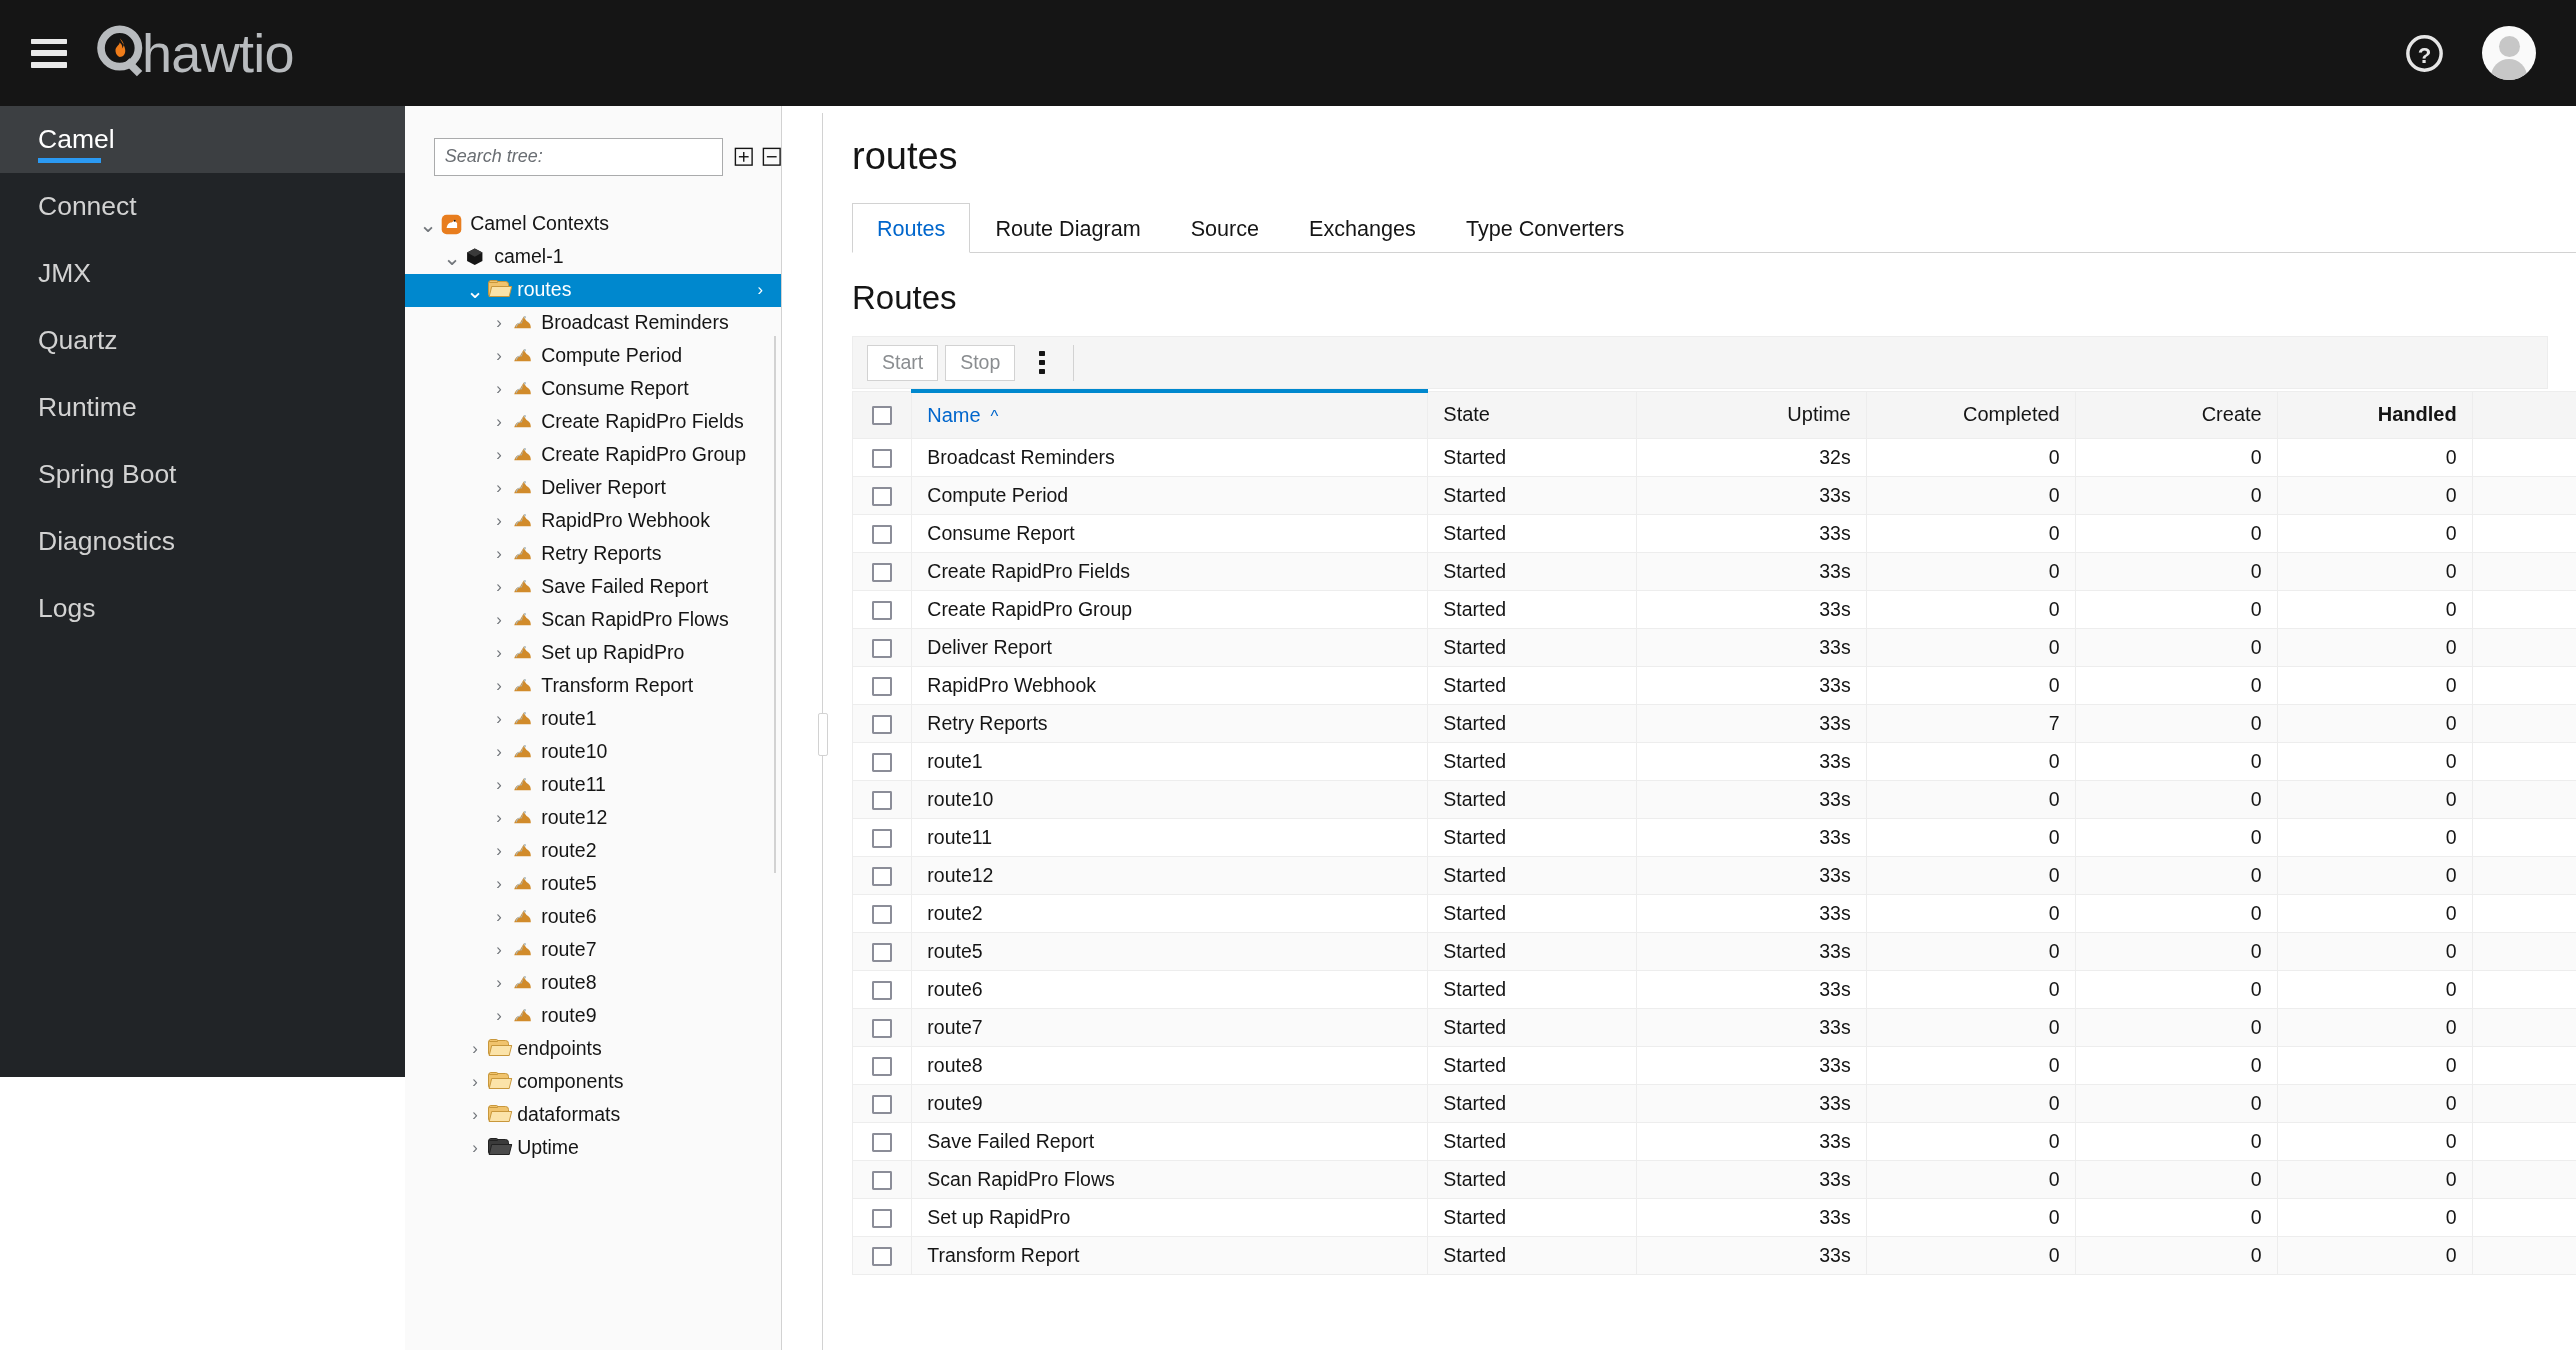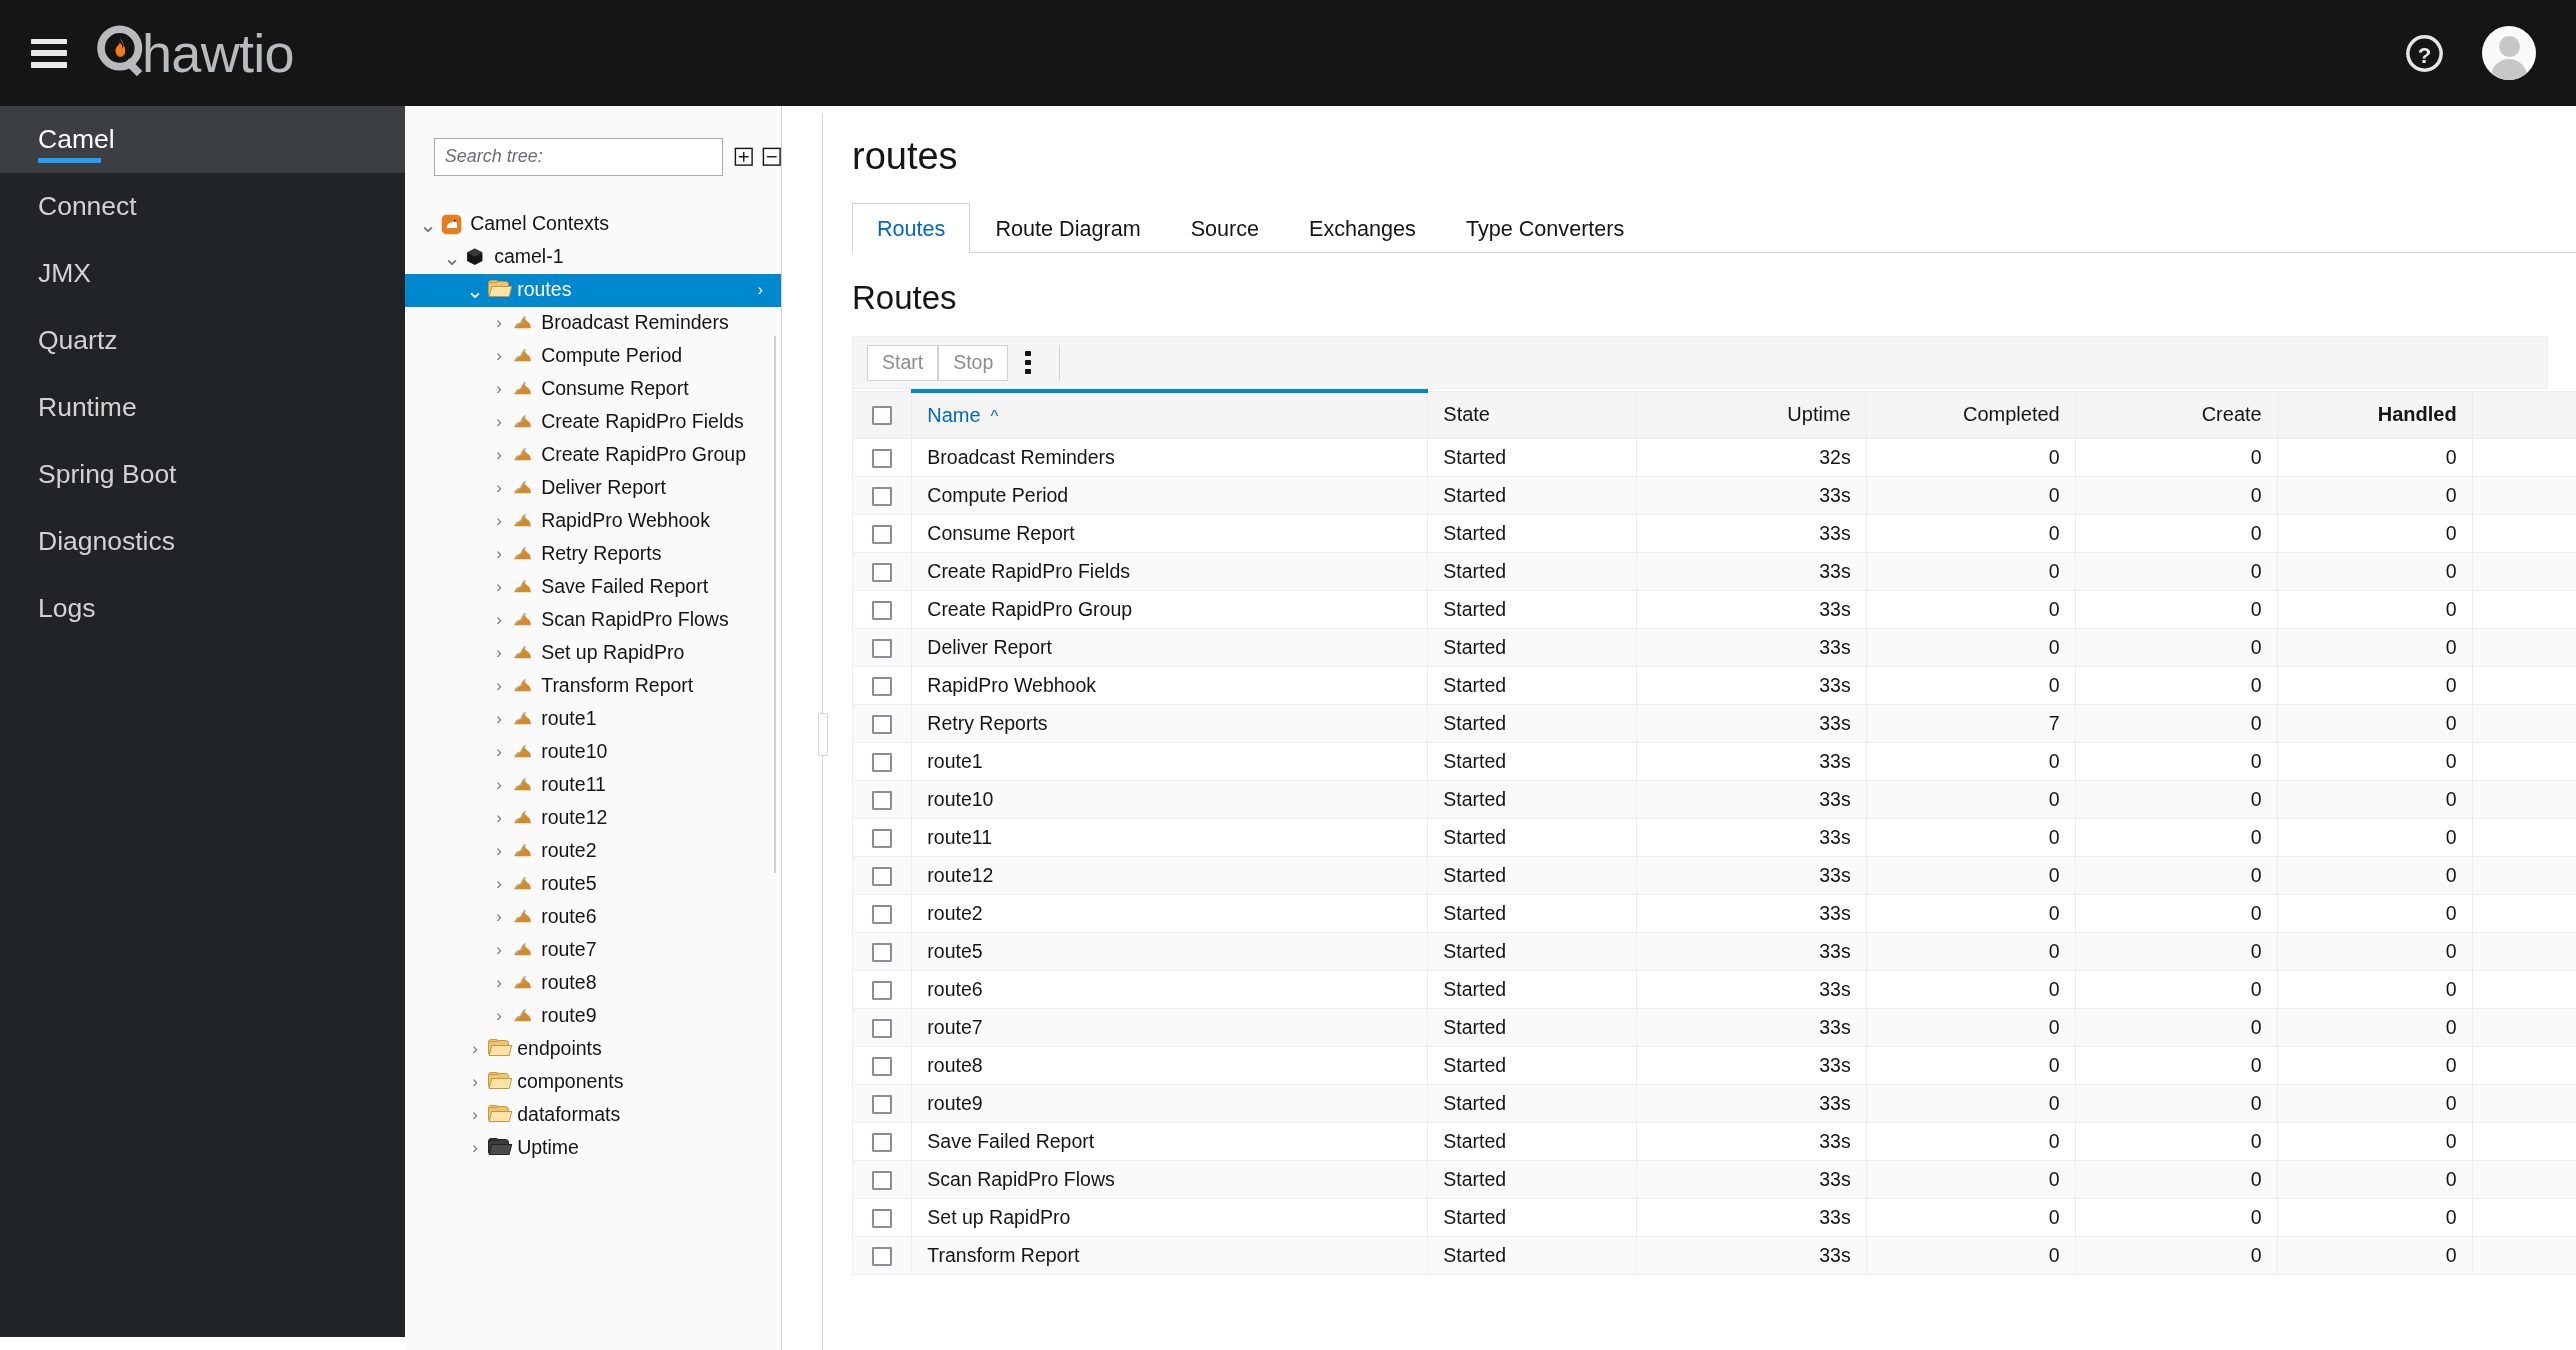--- a/index.html
+++ b/index.html
@@ -48,21 +48,21 @@
     background: #c7c7c7; left: 16.7px; top: 9.8px;
   }
   .avatar .ava-body {
     position: absolute; width: 36px; height: 29px; border-radius: 18px 18px 0 0;
     background: #c7c7c7; left: 9px; top: 33px;
   }
 
   
   .leftnav {
     position: absolute; top: 106px; left: 0;
-    width: 405px; height: 1231px;
+    width: 405px; height: 971px;
     background: #212427;
   }
   .nav-item {
     height: 67px; display: flex; align-items: center;
     padding-left: 38px; color: #d2d2d2; font-size: 26.5px;
     cursor: pointer; position: relative;
   }
   .nav-item.active { background: #3c3f42; color: #ffffff; }
   .nav-item.active .nav-underline {
     position: absolute; left: 38px; bottom: 9.8px;
@@ -190,21 +190,21 @@
     margin: 22px 28px 0 28px;
     background: #f5f5f5; border: 0.7px solid #ededed;
     height: 53px; display: flex; align-items: center; padding-left: 14px;
   }
   .btn {
     height: 36px; min-width: 61px; padding: 0 14px;
     background: #ffffff; border: 0.7px solid #d2d2d2;
     font-size: 19.5px; color: #8a8d90; cursor: pointer;
     font-family: "Liberation Sans", sans-serif;
     display: flex; align-items: center; justify-content: center;
-    margin-right: 0;
+    margin-right: 7px;
   }
   .kebab {
     width: 31px; height: 36px; display: flex; flex-direction: column;
     align-items: center; justify-content: center; gap: 3.5px;
     cursor: pointer; margin-left: 4.2px;
   }
   .kebab i { display: block; width: 5.6px; height: 5.6px; background: #151515; border-radius: 0.7px; }
   .toolbar-divider {
     width: 0.7px; height: 36px; background: #d2d2d2; margin-left: 15.3px;
   }

